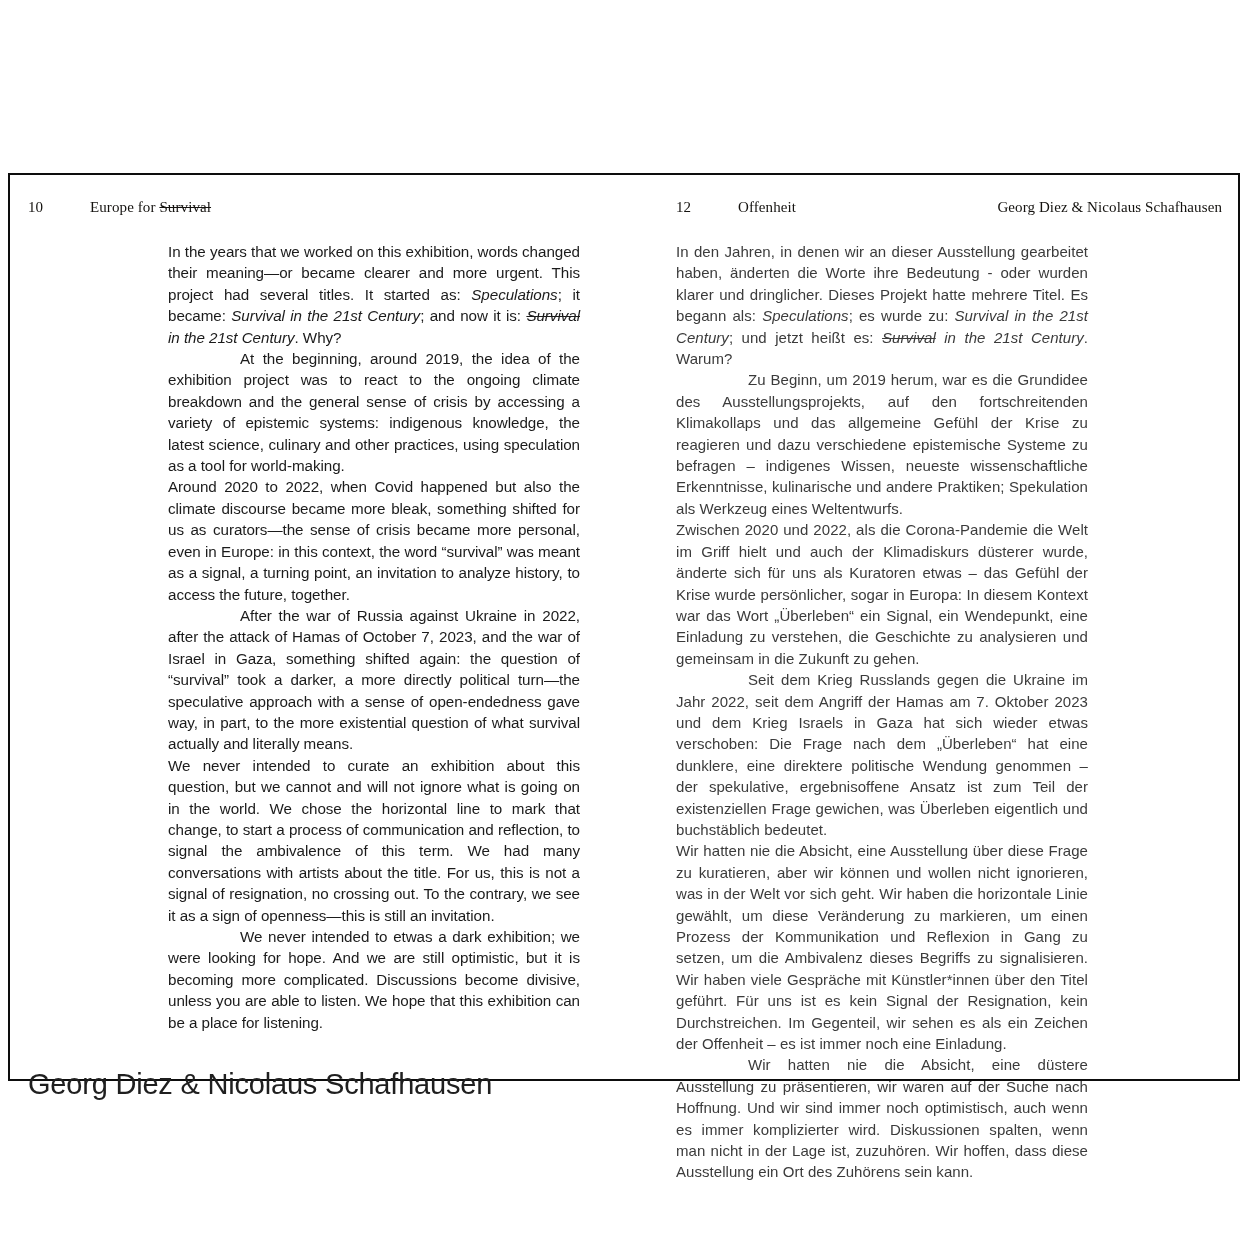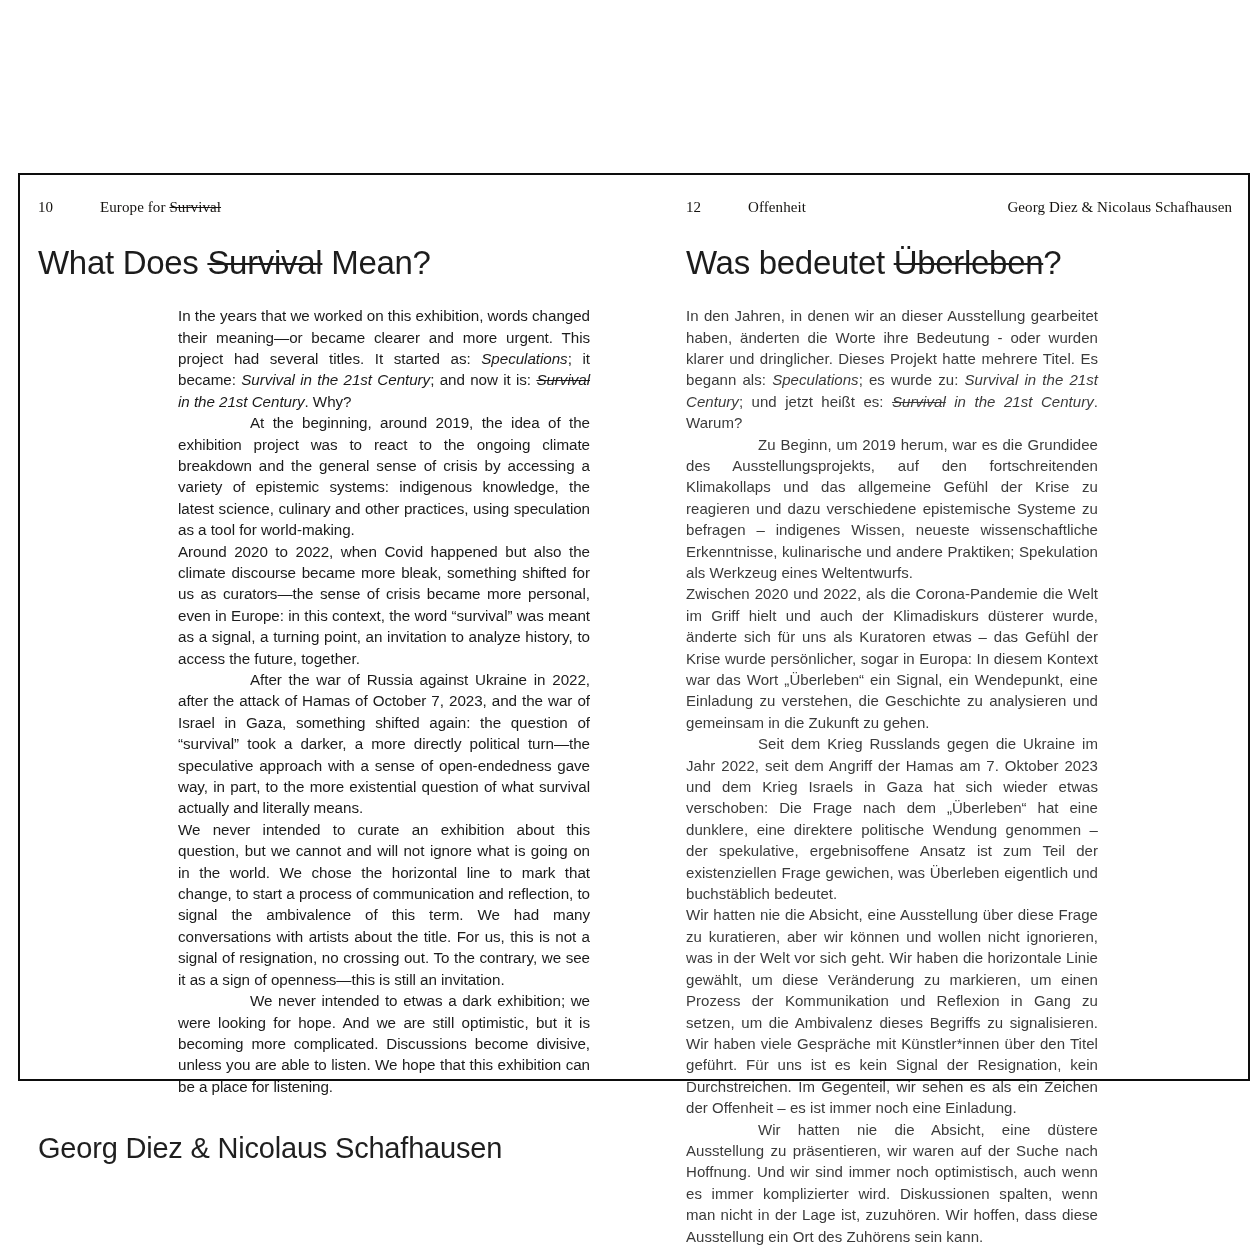--- a/index.html
+++ b/index.html
@@ -6,21 +6,21 @@
     margin: 0;
     padding: 0;
     background: #ffffff;
     width: 1256px;
     height: 1256px;
     overflow: hidden;
   }
 
   #spread {
     position: absolute;
-    left: 18px;
+    left: 8px;
     top: 173px;
     width: 1232px;
     height: 908px;
     box-sizing: border-box;
     border: 2px solid #0d0d0d;
     background: #ffffff;
   }
 
   .page {
     position: absolute;
@@ -129,21 +129,20 @@
 
 <div id="spread">
 
   <div class="page page-left">
 
     <div class="runhead">
       <span class="folio">10</span>
       <span class="sect"><span>Europe for </span><span class="strike">Survival</span></span>
     </div>
 
-    <h1 class="headline"><span>What Does </span><span class="strike">Survival</span><span> Mean?</span></h1>
 
     <div class="body body-en" id="body-left">
         <p class=""><span>In the years that we worked on this exhibition, words changed their meaning—or became clearer and more urgent. This project had several titles. It started as: </span><em>Speculations</em><span>; it became: </span><em>Survival in the 21st Century</em><span>; and now it is: </span><em class="strike">Survival</em><em> in the 21st Century</em><span>. Why?</span></p>
         <p class="ind"><span>At the beginning, around 2019, the idea of the exhibition project was to react to the ongoing climate breakdown and the general sense of crisis by accessing a variety of epistemic systems: indigenous knowledge, the latest science, culinary and other practices, using speculation as a tool for world-making.</span></p>
         <p class=""><span>Around 2020 to 2022, when Covid happened but also the climate discourse became more bleak, something shifted for us as curators—the sense of crisis became more personal, even in Europe: in this context, the word “survival” was meant as a signal, a turning point, an invitation to analyze history, to access the future, together.</span></p>
         <p class="ind"><span>After the war of Russia against Ukraine in 2022, after the attack of Hamas of October 7, 2023, and the war of Israel in Gaza, something shifted again: the question of “survival” took a darker, a more directly political turn—the speculative approach with a sense of open-endedness gave way, in part, to the more existential question of what survival actually and literally means.</span></p>
         <p class=""><span>We never intended to curate an exhibition about this question, but we cannot and will not ignore what is going on in the world. We chose the horizontal line to mark that change, to start a process of communication and reflection, to signal the ambivalence of this term. We had many conversations with artists about the title. For us, this is not a signal of resignation, no crossing out. To the contrary, we see it as a sign of openness—this is still an invitation.</span></p>
         <p class="ind"><span>We never intended to etwas a dark exhibition; we were looking for hope. And we are still optimistic, but it is becoming more complicated. Discussions become divisive, unless you are able to listen. We hope that this exhibition can be a place for listening.</span></p>
       </div>
 
@@ -154,21 +153,20 @@
   </div>
 
   <div class="page page-right">
 
     <div class="runhead">
       <span class="folio">12</span>
       <span class="sect">Offenheit</span>
       <span class="byline">Georg Diez &amp; Nicolaus Schafhausen</span>
     </div>
 
-    <h1 class="headline"><span>Was bedeutet </span><span class="strike">Überleben</span><span>?</span></h1>
 
     <div class="body body-de" id="body-right">
         <p class=""><span>In den Jahren, in denen wir an dieser Ausstellung gearbeitet haben, änderten die Worte ihre Bedeutung - oder wurden klarer und dringlicher. Dieses Projekt hatte mehrere Titel. Es begann als: </span><em>Speculations</em><span>; es wurde zu: </span><em>Survival in the 21st Century</em><span>; und jetzt heißt es: </span><em class="strike">Survival</em><em> in the 21st Century</em><span>. Warum?</span></p>
         <p class="ind"><span>Zu Beginn, um 2019 herum, war es die Grundidee des Ausstellungsprojekts, auf den fortschreitenden Klimakollaps und das allgemeine Gefühl der Krise zu reagieren und dazu verschiedene epistemische Systeme zu befragen – indigenes Wissen, neueste wissenschaftliche Erkenntnisse, kulinarische und andere Praktiken; Spekulation als Werkzeug eines Weltentwurfs.</span></p>
         <p class=""><span>Zwischen 2020 und 2022, als die Corona-Pandemie die Welt im Griff hielt und auch der Klimadiskurs düsterer wurde, änderte sich für uns als Kuratoren etwas – das Gefühl der Krise wurde persönlicher, sogar in Europa: In diesem Kontext war das Wort „Überleben“ ein Signal, ein Wendepunkt, eine Einladung zu verstehen, die Geschichte zu analysieren und gemeinsam in die Zukunft zu gehen.</span></p>
         <p class="ind"><span>Seit dem Krieg Russlands gegen die Ukraine im Jahr 2022, seit dem Angriff der Hamas am 7. Oktober 2023 und dem Krieg Israels in Gaza hat sich wieder etwas verschoben: Die Frage nach dem „Überleben“ hat eine dunklere, eine direktere politische Wendung genommen – der spekulative, ergebnisoffene Ansatz ist zum Teil der existenziellen Frage gewichen, was Überleben eigentlich und buchstäblich bedeutet.</span></p>
         <p class=""><span>Wir hatten nie die Absicht, eine Ausstellung über diese Frage zu kuratieren, aber wir können und wollen nicht ignorieren, was in der Welt vor sich geht. Wir haben die horizontale Linie gewählt, um diese Veränderung zu markieren, um einen Prozess der Kommunikation und Reflexion in Gang zu setzen, um die Ambivalenz dieses Begriffs zu signalisieren. Wir haben viele Gespräche mit Künstler*innen über den Titel geführt. Für uns ist es kein Signal der Resignation, kein Durchstreichen. Im Gegenteil, wir sehen es als ein Zeichen der Offenheit – es ist immer noch eine Einladung.</span></p>
         <p class="ind"><span>Wir hatten nie die Absicht, eine düstere Ausstellung zu präsentieren, wir waren auf der Suche nach Hoffnung. Und wir sind immer noch optimistisch, auch wenn es immer komplizierter wird. Diskussionen spalten, wenn man nicht in der Lage ist, zuzuhören. Wir hoffen, dass diese Ausstellung ein Ort des Zuhörens sein kann.</span></p>
       </div>
 

